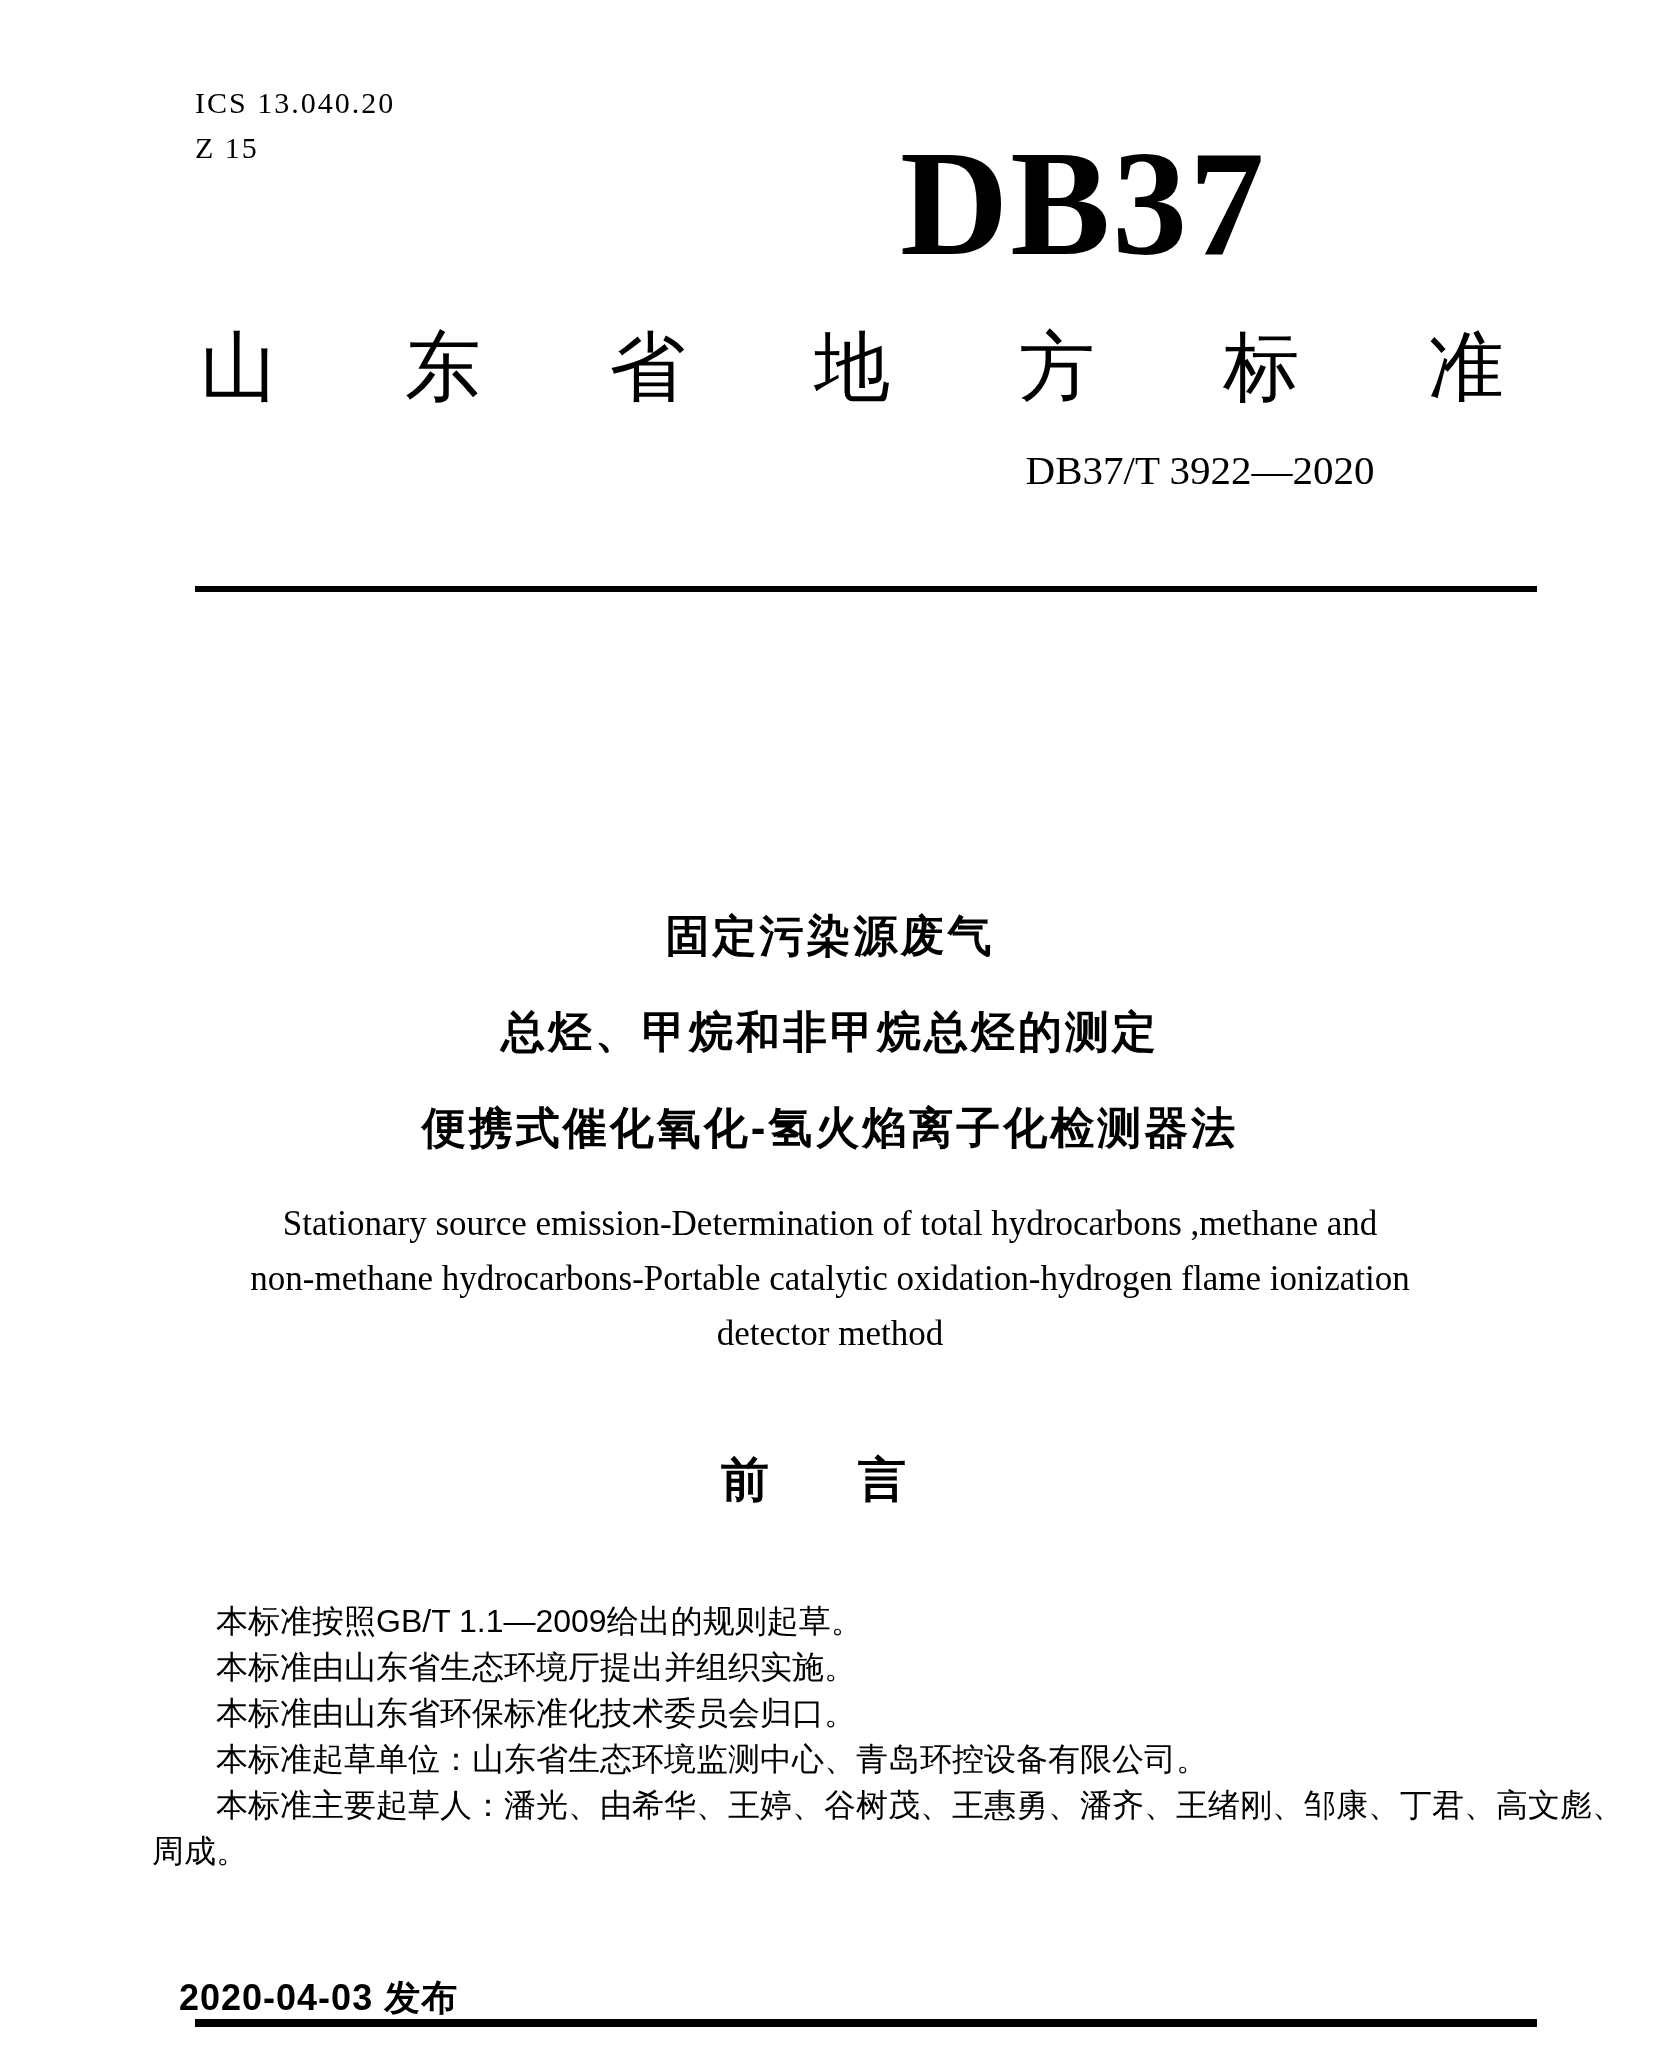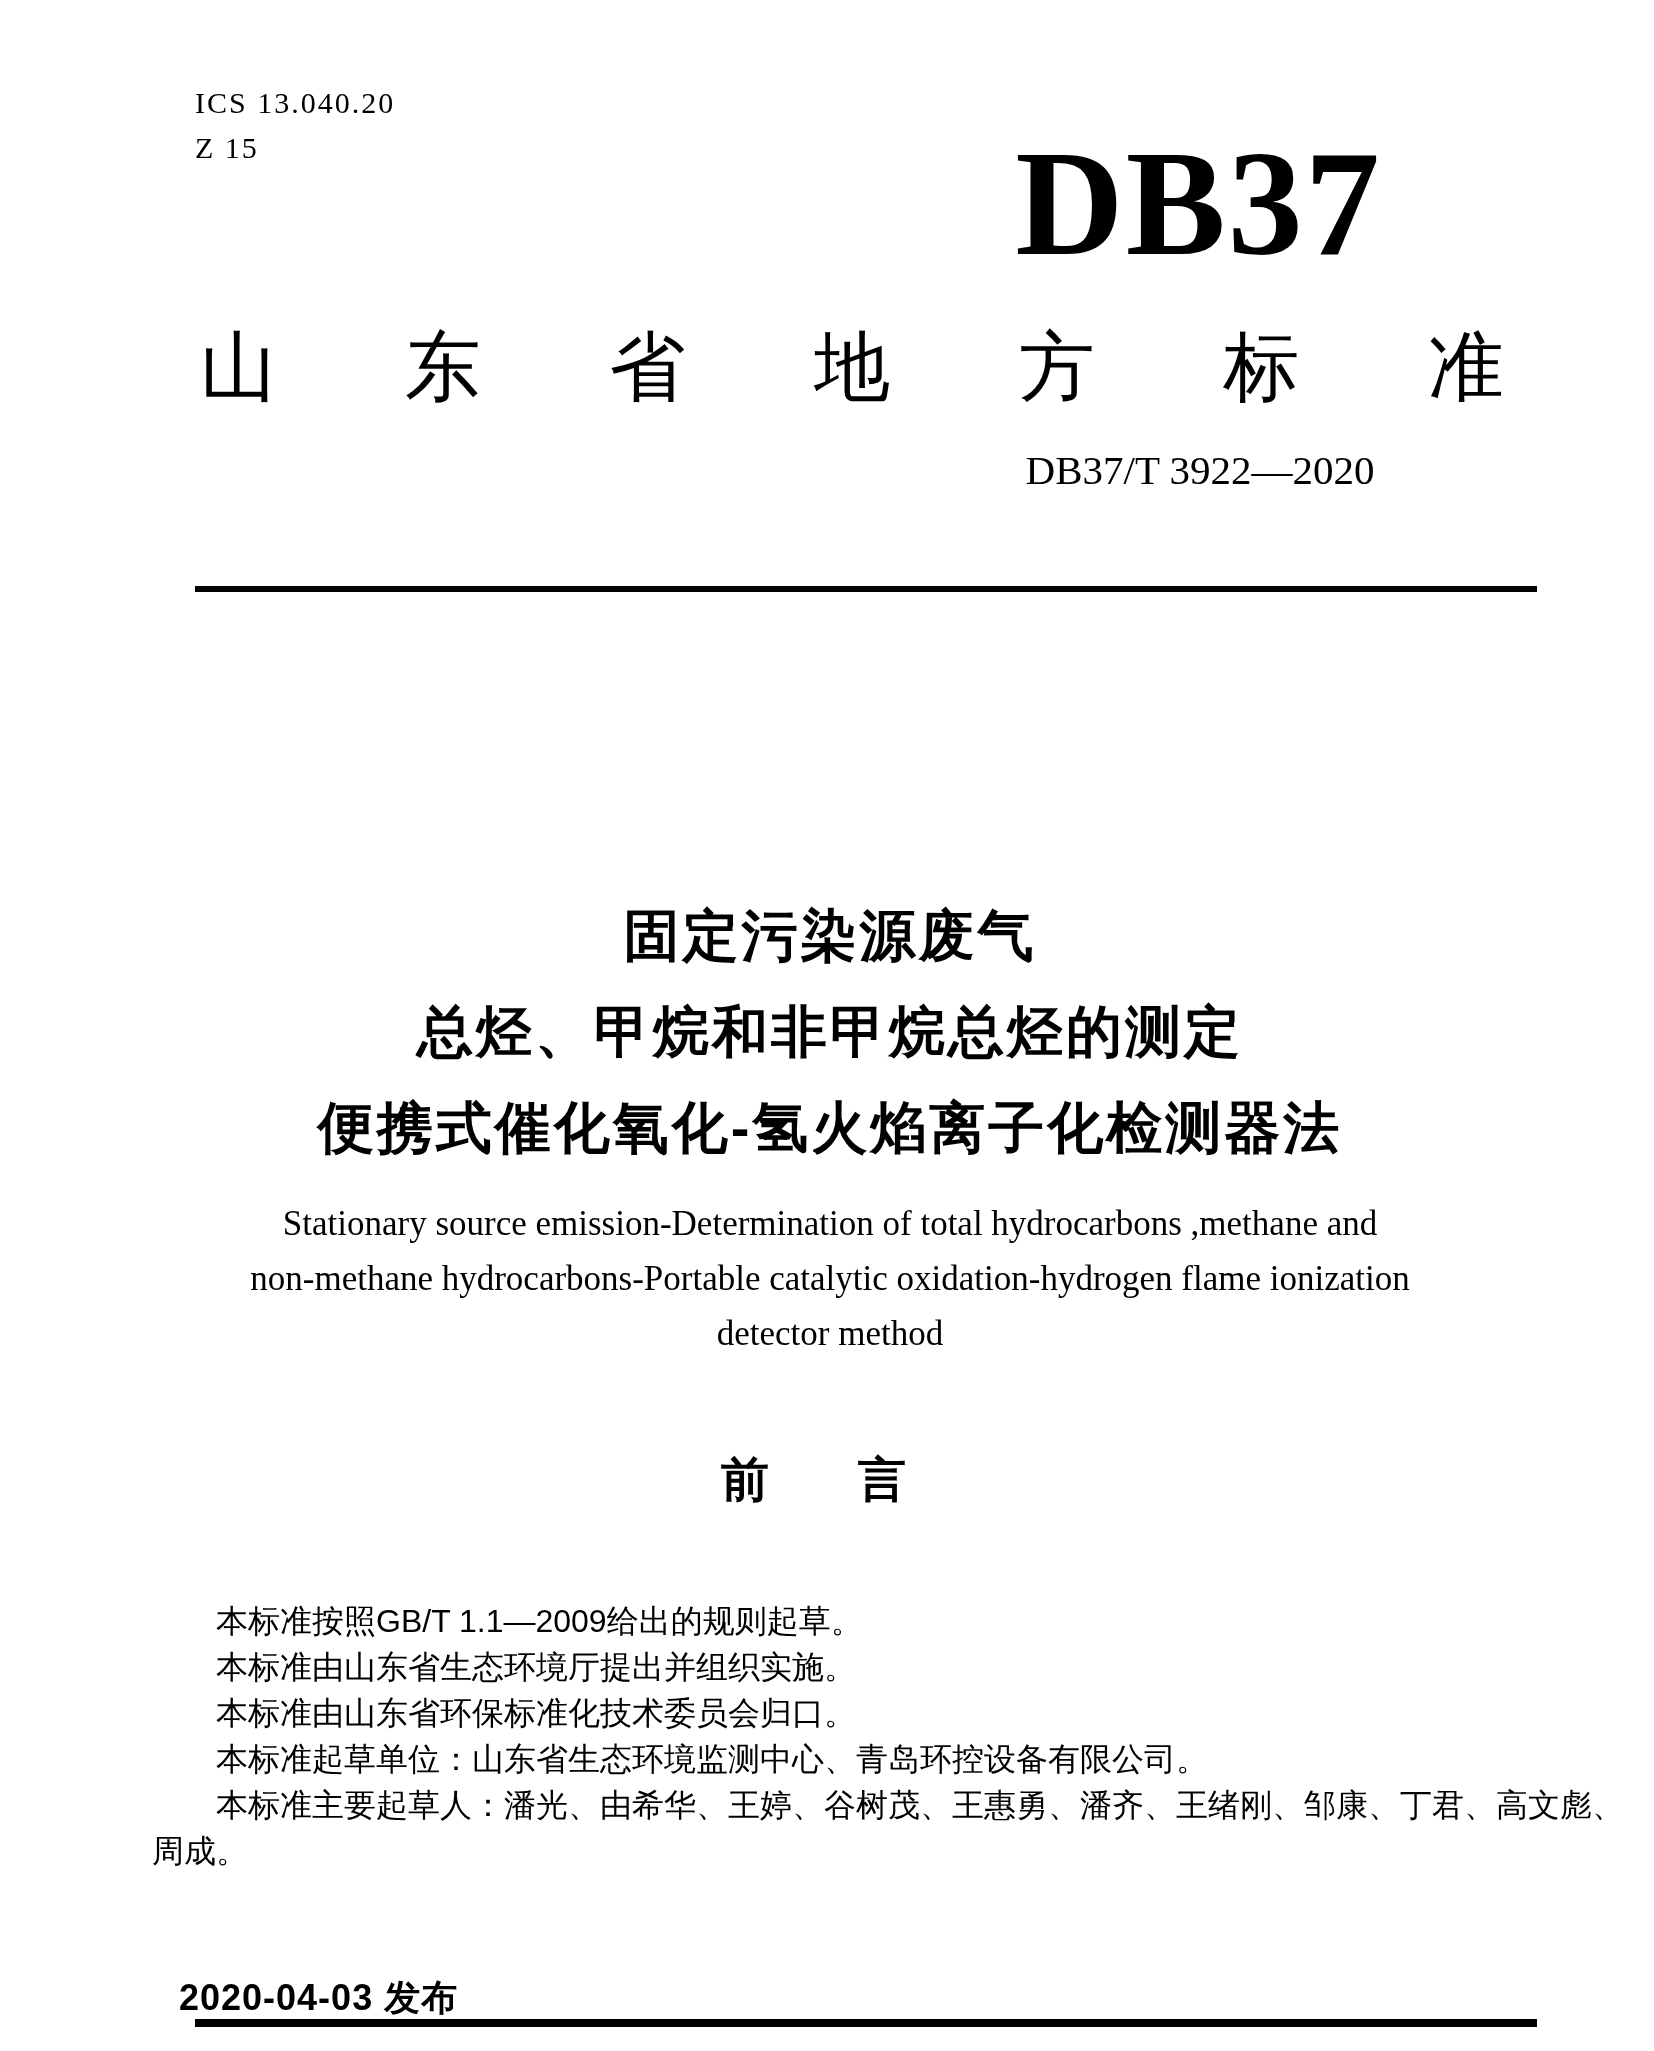--- a/index.html
+++ b/index.html
@@ -25,21 +25,21 @@
     letter-spacing: 2px;
     font-family: "Liberation Serif", serif;
   }
 
   
   .db37-logo {
     position: absolute;
     left: 900px;
     width: 597px;
     top: 128px;
-    text-align: center;
+    text-align: left;
     font-family: "Liberation Serif", serif;
     font-weight: bold;
     font-size: 150px;
     line-height: 1;
     letter-spacing: 2px;
   }
 
   
   .std-type {
     position: absolute;
@@ -76,21 +76,21 @@
 
   
   .zh-title {
     position: absolute;
     left: 130px;
     width: 1400px;
     top: 888px;
     text-align: center;
     font-family: "Liberation Sans", sans-serif;
     font-weight: bold;
-    font-size: 56px;
+    font-size: 44px;
     line-height: 96px;
     letter-spacing: 3px;
   }
 
   
   .en-title {
     position: absolute;
     left: 130px;
     width: 1400px;
     top: 1196px;

